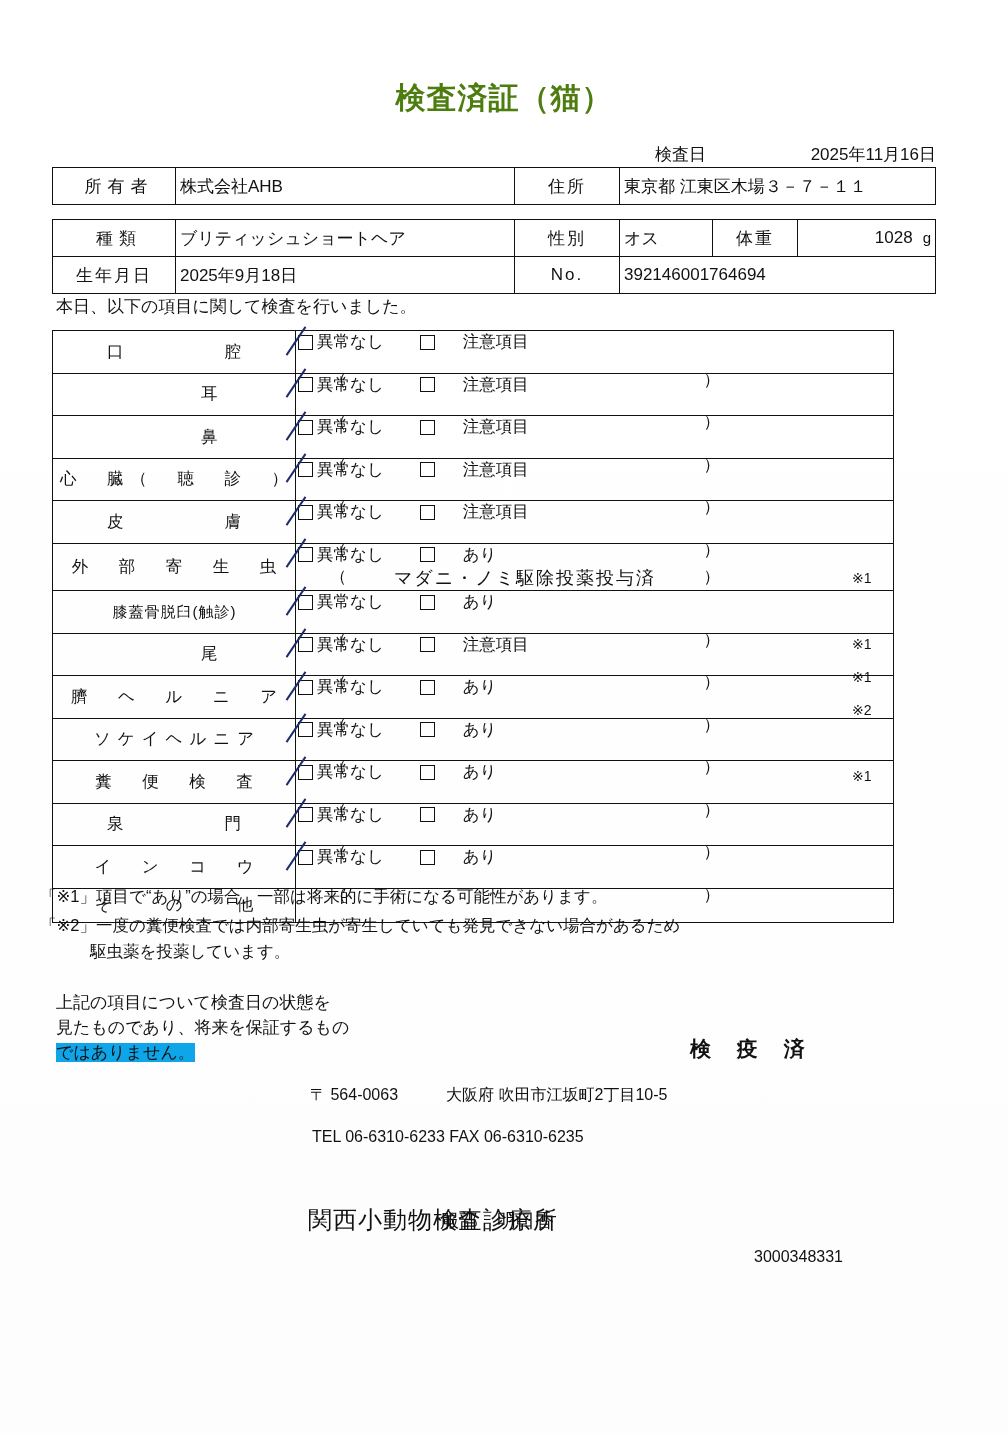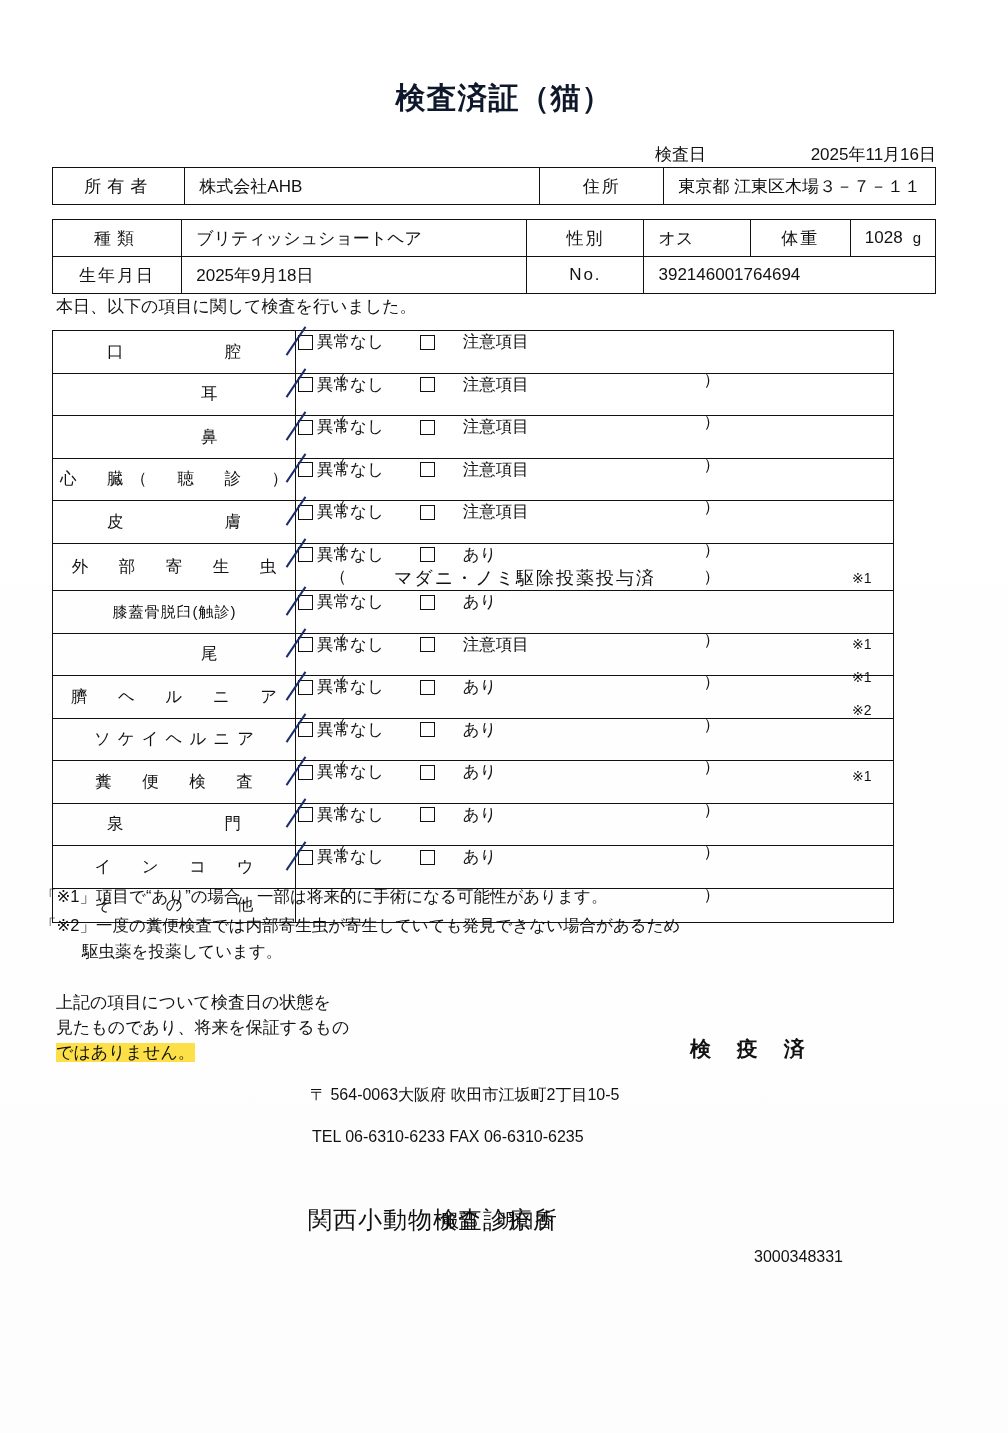--- a/index.html
+++ b/index.html
@@ -34,21 +34,21 @@
   }
   .title {
     position: absolute;
     top: 78px;
     left: 0;
     width: 1008px;
     text-align: center;
     font-size: 30px;
     letter-spacing: 1px;
     font-weight: 700;
-    color: #0f172a;
+    color: #4d7c0f;
   }
   .examdate-row {
     position: absolute;
     top: 143px;
     left: 52px;
     width: 884px;
     display: flex;
     justify-content: flex-end;
     align-items: baseline;
     font-size: 17px;
@@ -63,21 +63,21 @@
 
   
   table.hdr {
     border-collapse: collapse;
     position: absolute;
     border: 1.6px solid #111;
   }
   table.hdr td {
     border: 1.2px solid #111;
     font-size: 17px;
-    padding: 0 14px;
+    padding: 0 4px;
     height: 36px;
     vertical-align: middle;
     white-space: nowrap;
   }
   .lbl {
     text-align: center;
     letter-spacing: 6px;
     padding-left: 14px !important;
   }
   .lbl-tight {
@@ -192,49 +192,49 @@
 
   
   .fn {
     position: absolute;
     font-size: 16.5px;
     left: 40px;
     white-space: nowrap;
   }
   #fn1 { top: 886px; }
   #fn2 { top: 915px; }
-  #fn3 { top: 941px; left: 82px; }
+  #fn3 { top: 941px; left: 90px; }
 
   .closing {
     position: absolute;
     left: 56px;
     top: 990px;
     font-size: 17px;
     line-height: 25px;
   }
   .closing .hl {
-    background: #fde047;
+    background: #0ea5e9;
   }
   .stamp {
     position: absolute;
     left: 690px;
     top: 1035px;
     font-size: 21px;
     letter-spacing: 10px;
     font-weight: 700;
   }
 
   .addr {
     position: absolute;
     left: 310px;
     top: 1085px;
     font-size: 16px;
     white-space: nowrap;
   }
-  .addr .zip { }
+  .addr .zip { margin-right: 48px; }
   .tel {
     position: absolute;
     left: 312px;
     top: 1128px;
     font-size: 16px;
     white-space: nowrap;
   }
   .clinic {
     position: absolute;
     left: 308px;

